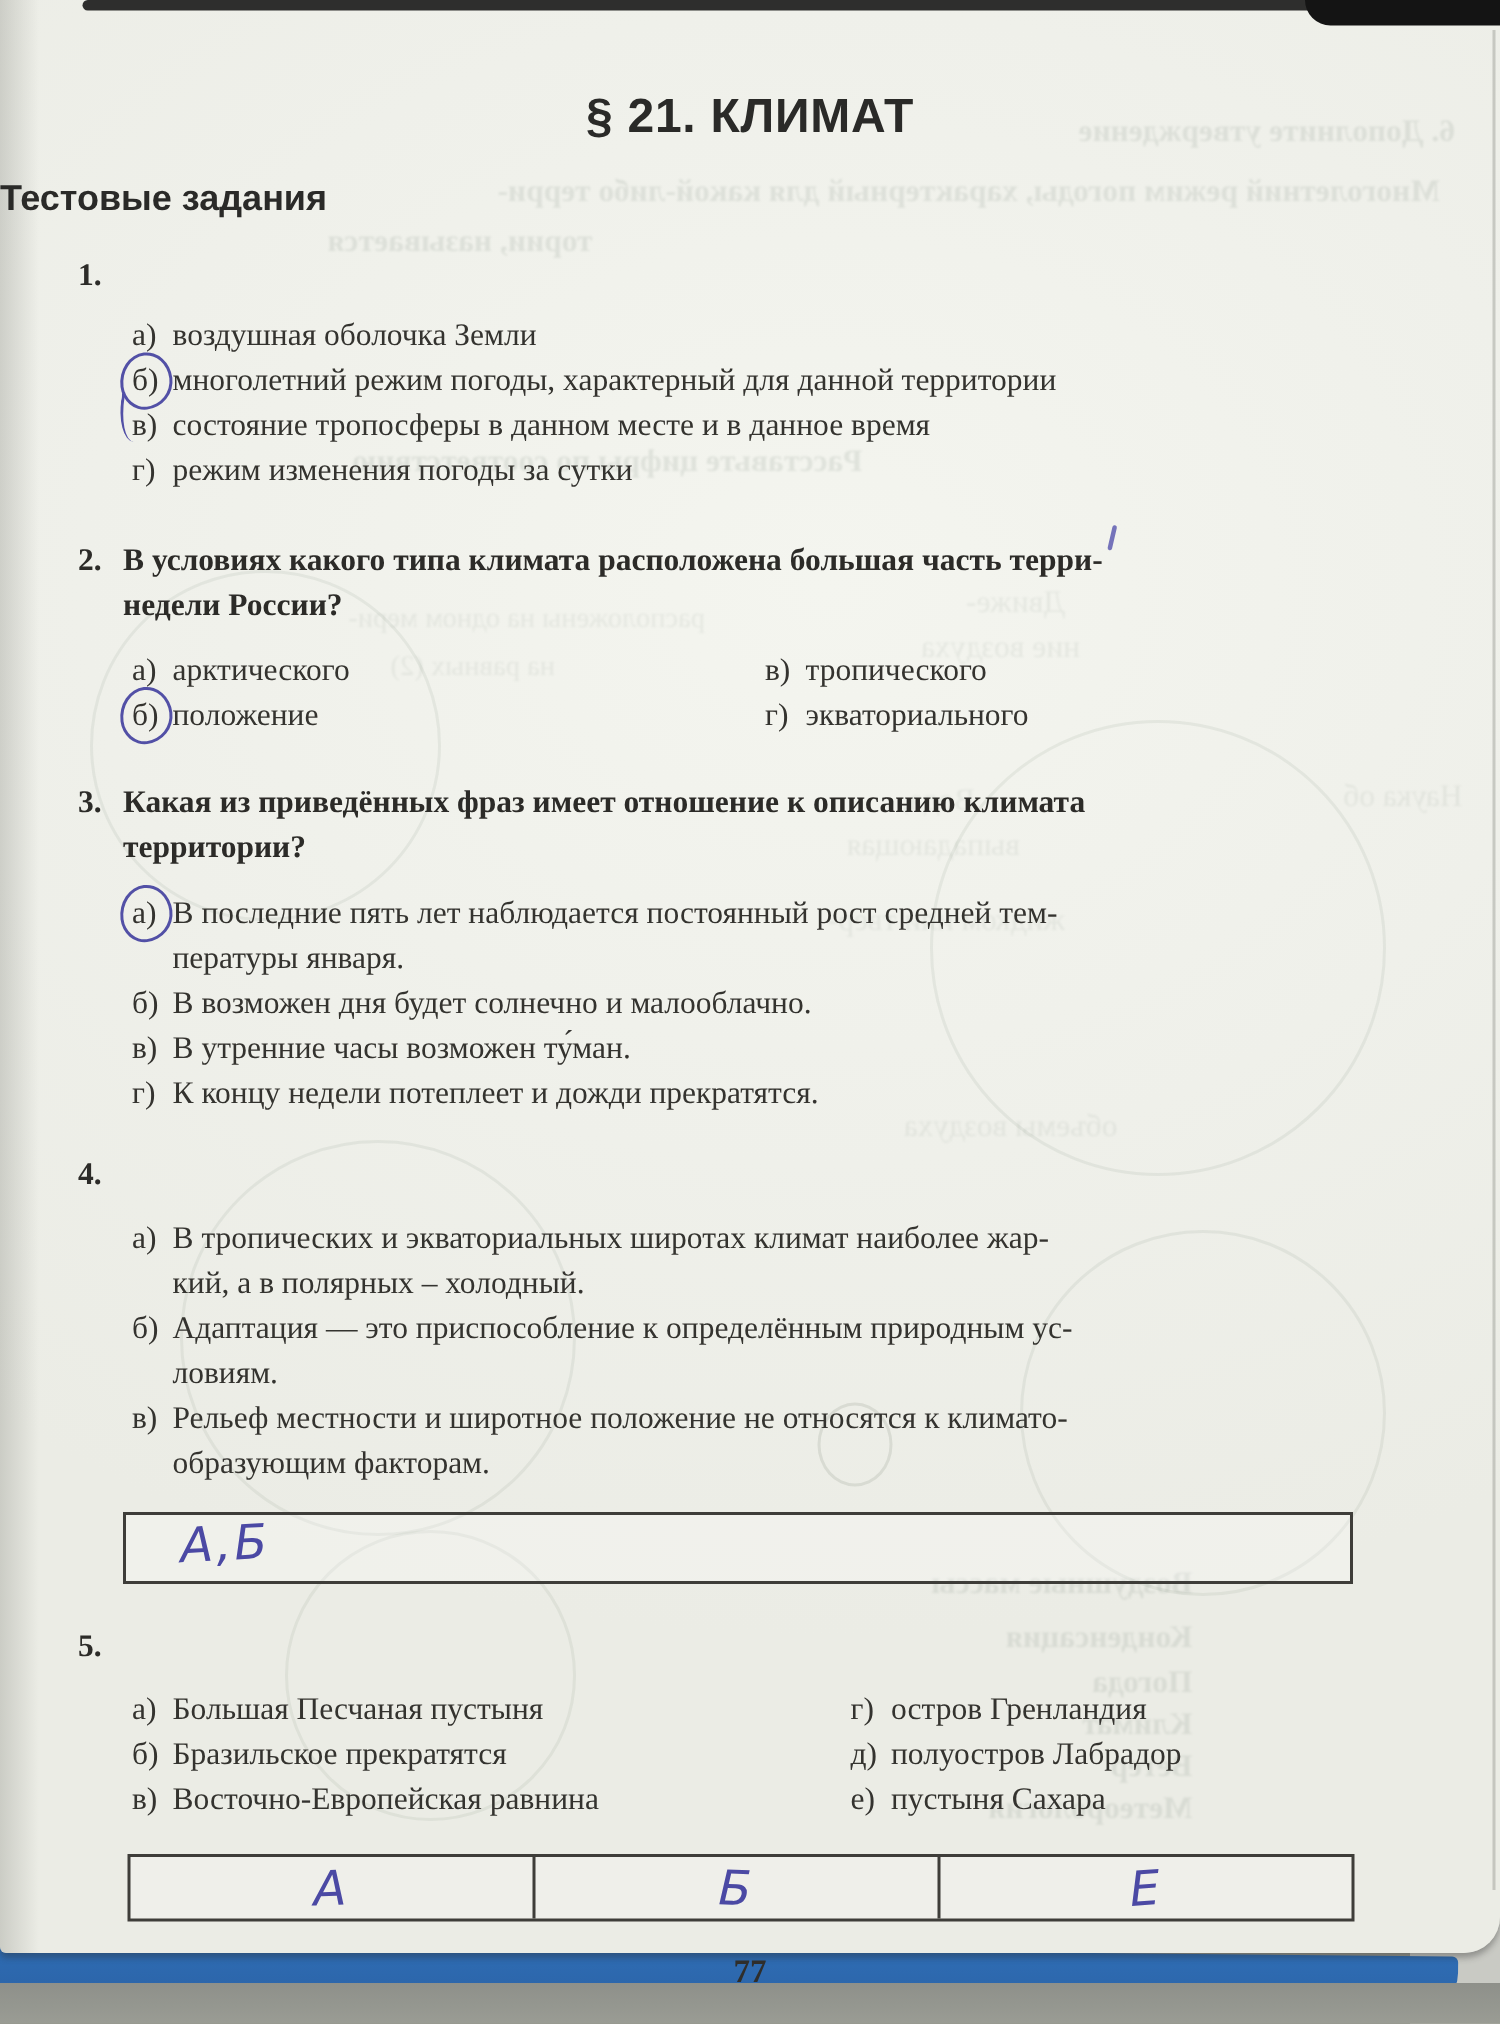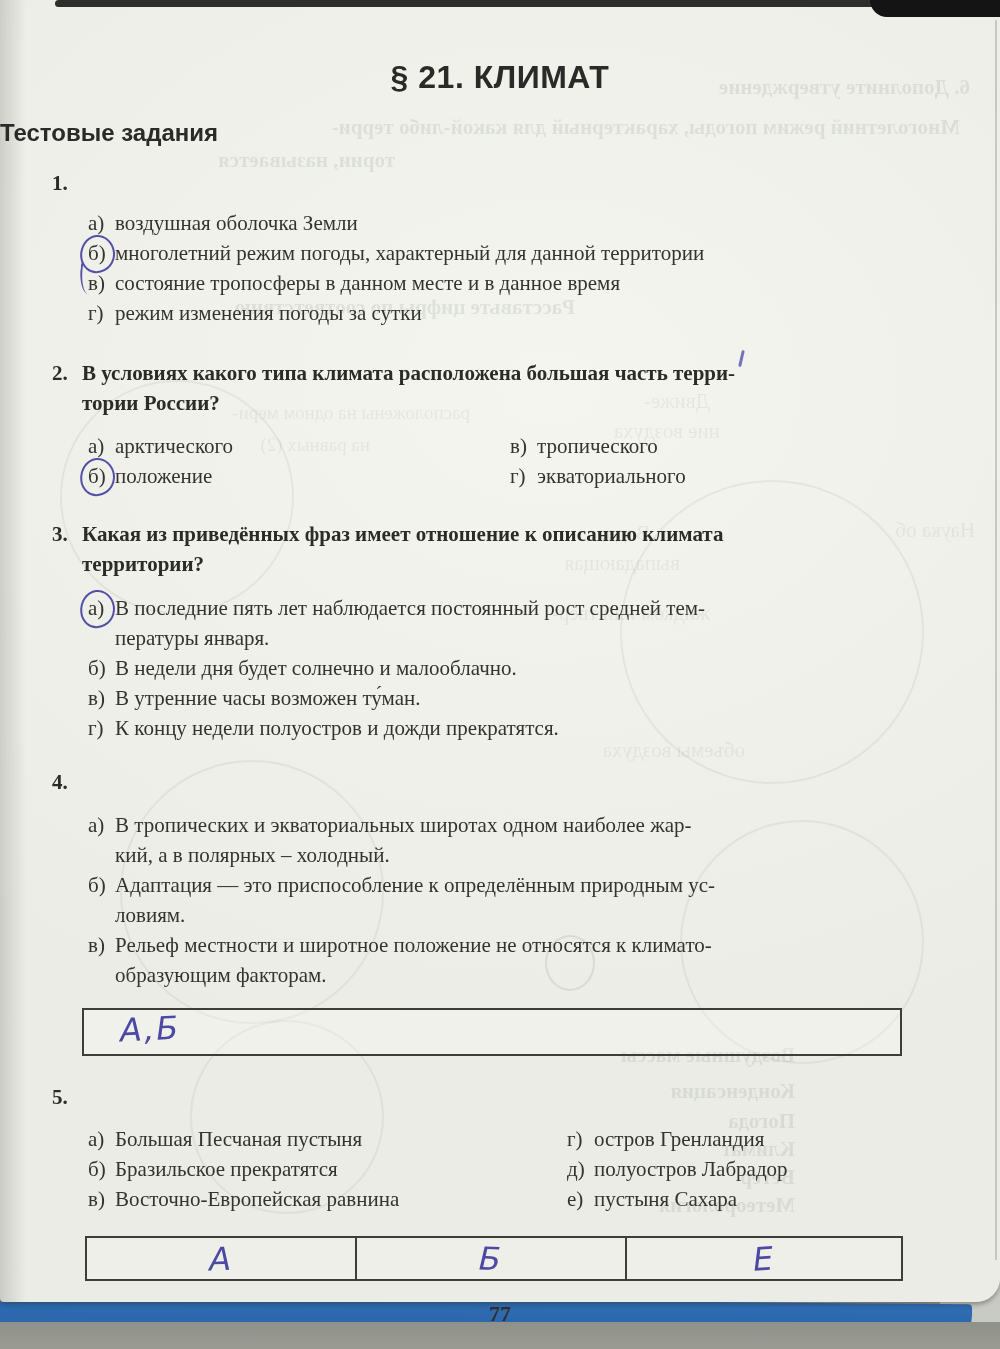--- a/index.html
+++ b/index.html
@@ -191,21 +191,21 @@
             <span class="opt-letter">г)</span>
             <span class="opt-text">режим изменения погоды за сутки</span>
           </div>
         </div>
       </div>
 
       <div class="question" style="margin-top:30px;">
         <div class="q-head">
           <span class="q-num">2.</span>
           <span class="q-text">В условиях какого типа климата расположена большая часть терри-
-тории России?</span>
+недели России?</span>
         </div>
         <div class="opts two-col q2-cols" style="margin-top:13px;">
           <div>
             <div class="opt">
               <span class="opt-letter">а)</span>
               <span class="opt-text">арктического</span>
             </div>
             <div class="opt">
               <span class="opt-letter circled">б)</span>
               <span class="opt-text">положение</span>
@@ -231,41 +231,41 @@
 территории?</span>
         </div>
         <div class="opts" style="margin-top:14px;">
           <div class="opt">
             <span class="opt-letter circled">а)</span>
             <span class="opt-text">В последние пять лет наблюдается постоянный рост средней тем-
 пературы января.</span>
           </div>
           <div class="opt">
             <span class="opt-letter">б)</span>
-            <span class="opt-text">В недели дня будет солнечно и малооблачно.</span>
+            <span class="opt-text">В возможен дня будет солнечно и малооблачно.</span>
           </div>
           <div class="opt">
             <span class="opt-letter">в)</span>
             <span class="opt-text">В утренние часы возможен ту́ман.</span>
           </div>
           <div class="opt">
             <span class="opt-letter">г)</span>
-            <span class="opt-text">К концу недели полуостров и дожди прекратятся.</span>
+            <span class="opt-text">К концу недели потеплеет и дожди прекратятся.</span>
           </div>
         </div>
       </div>
 
       <div class="question" style="margin-top:24px;">
         <div class="q-head">
           <span class="q-num">4.</span>
         </div>
         <div class="opts" style="margin-top:13px;">
           <div class="opt">
             <span class="opt-letter">а)</span>
-            <span class="opt-text">В тропических и экваториальных широтах одном наиболее жар-
+            <span class="opt-text">В тропических и экваториальных широтах климат наиболее жар-
 кий, а в полярных – холодный.</span>
           </div>
           <div class="opt">
             <span class="opt-letter">б)</span>
             <span class="opt-text">Адаптация — это приспособление к определённым природным ус-
 ловиям.</span>
           </div>
           <div class="opt">
             <span class="opt-letter">в)</span>
             <span class="opt-text">Рельеф местности и широтное положение не относятся к климато-

